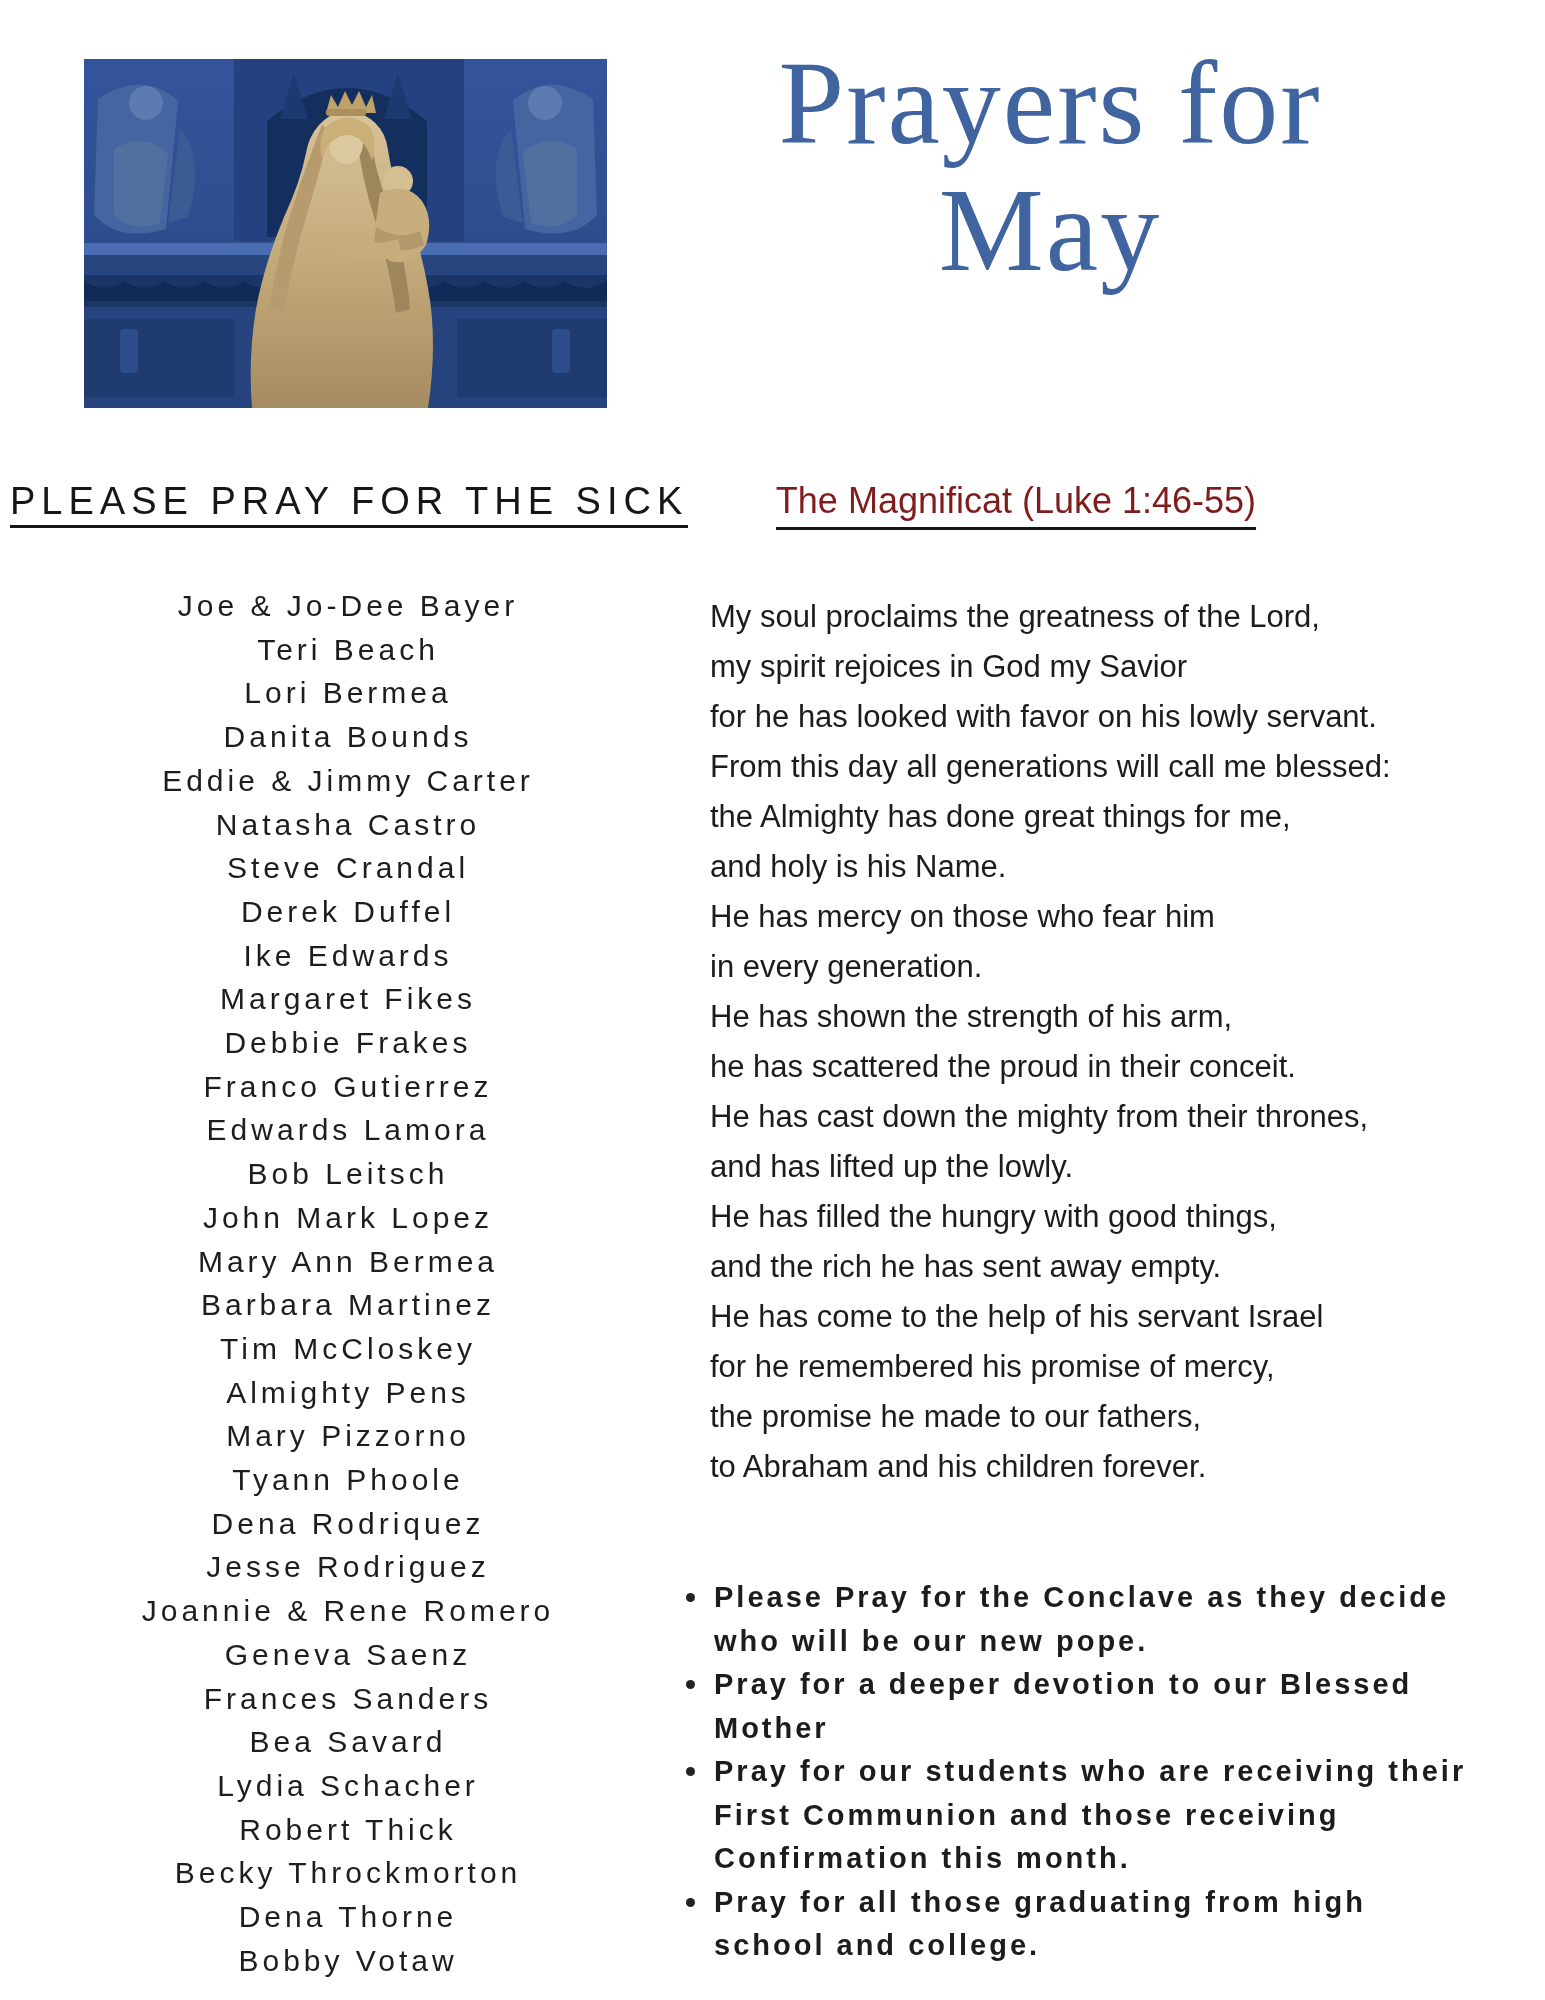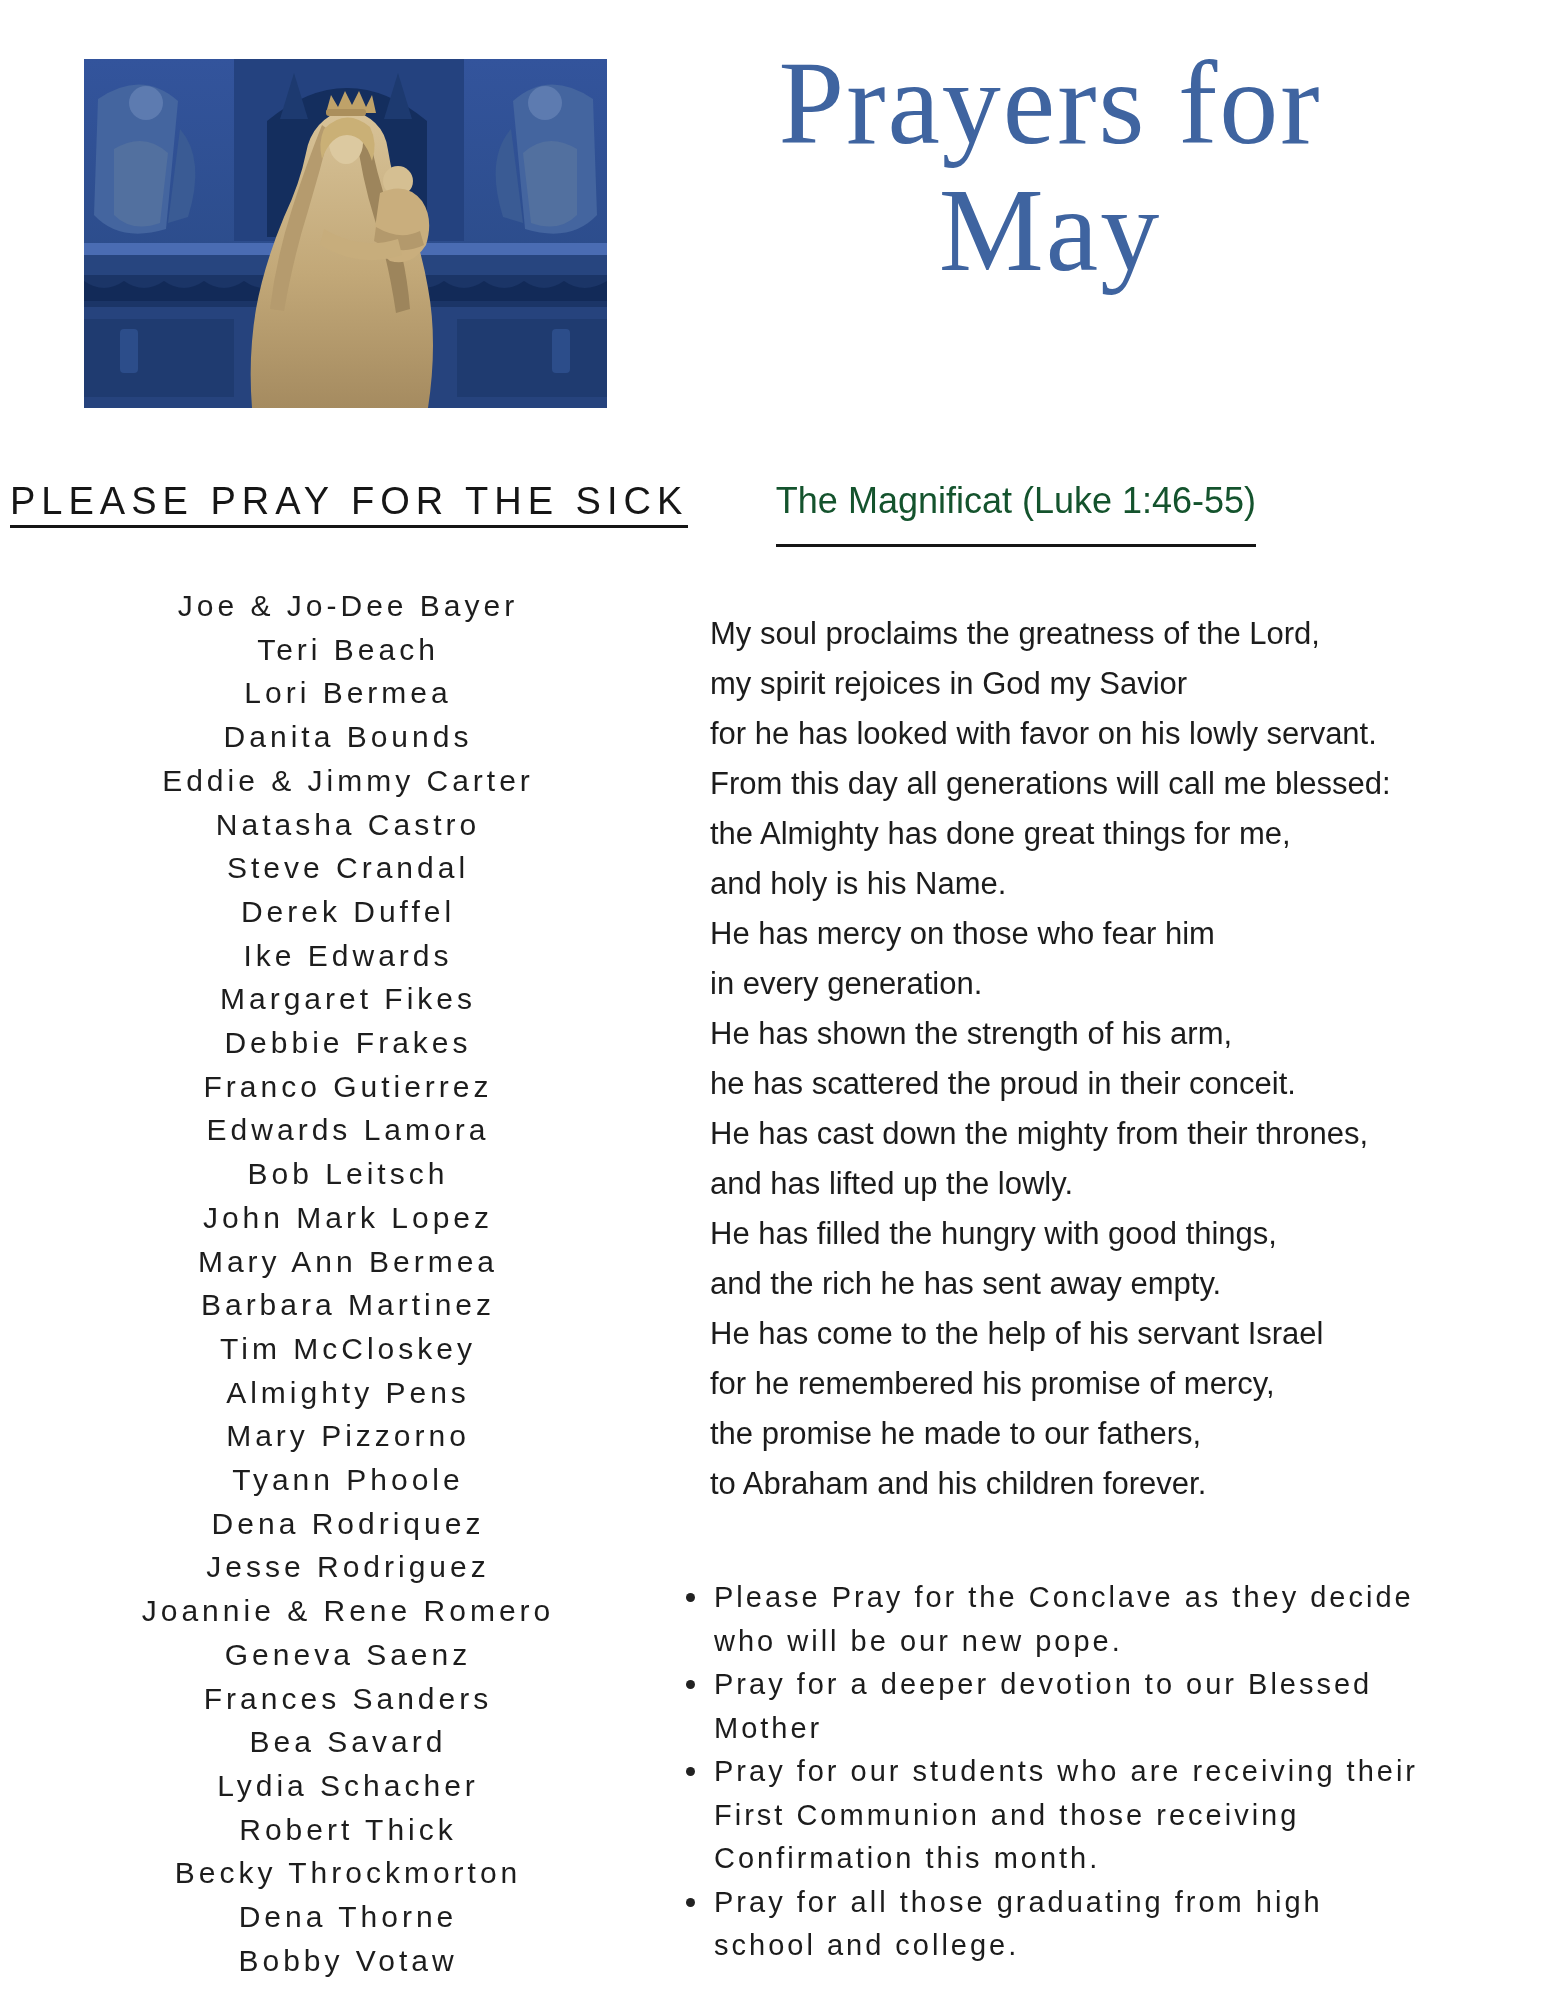--- a/index.html
+++ b/index.html
@@ -18,28 +18,28 @@
   
   .left-col{position:absolute;left:10px;top:480px;width:676px;text-align:center;}
   .sick-heading{display:inline-block;font-size:38px;line-height:42px;letter-spacing:6px;
                 color:#161616;border-bottom:3px solid #161616;padding-bottom:3px;white-space:nowrap;}
   .names{margin-top:56px;}
   .sick-name{font-size:30px;line-height:43.7px;letter-spacing:4px;color:#1d1d1d;white-space:nowrap;}
 
   
   .right-col{position:absolute;left:710px;top:478px;width:840px;}
   .mag-head-wrap{width:612px;text-align:center;}
-  .magnificat-heading{display:inline-block;font-size:36px;line-height:46px;color:#14532d;
-                      border-bottom:3px solid #161616;padding-bottom:20px;white-space:nowrap;}
+  .magnificat-heading{display:inline-block;font-size:36px;line-height:46px;color:#7f1d1d;
+                      border-bottom:3px solid #161616;padding-bottom:3px;white-space:nowrap;}
   .mag-body{margin-top:62px;}
   .mag-line{font-size:31px;line-height:50px;color:#1c1c1c;white-space:nowrap;}
 
   
   .intentions{position:absolute;left:684px;top:1576px;width:856px;list-style:none;margin:0;padding:0;}
-  .intention-item{position:relative;padding-left:30px;}
+  .intention-item{position:relative;padding-left:30px;font-weight:bold;}
   .intention-item .dot{position:absolute;left:2px;top:17px;width:9px;height:9px;border-radius:50%;
                        background:#222222;}
   .intention-line{font-size:29px;line-height:43.5px;letter-spacing:3px;color:#1c1c1c;}
 </style>
 </head>
 <body>
 
 <div class="page">
 
   <div class="photo">

